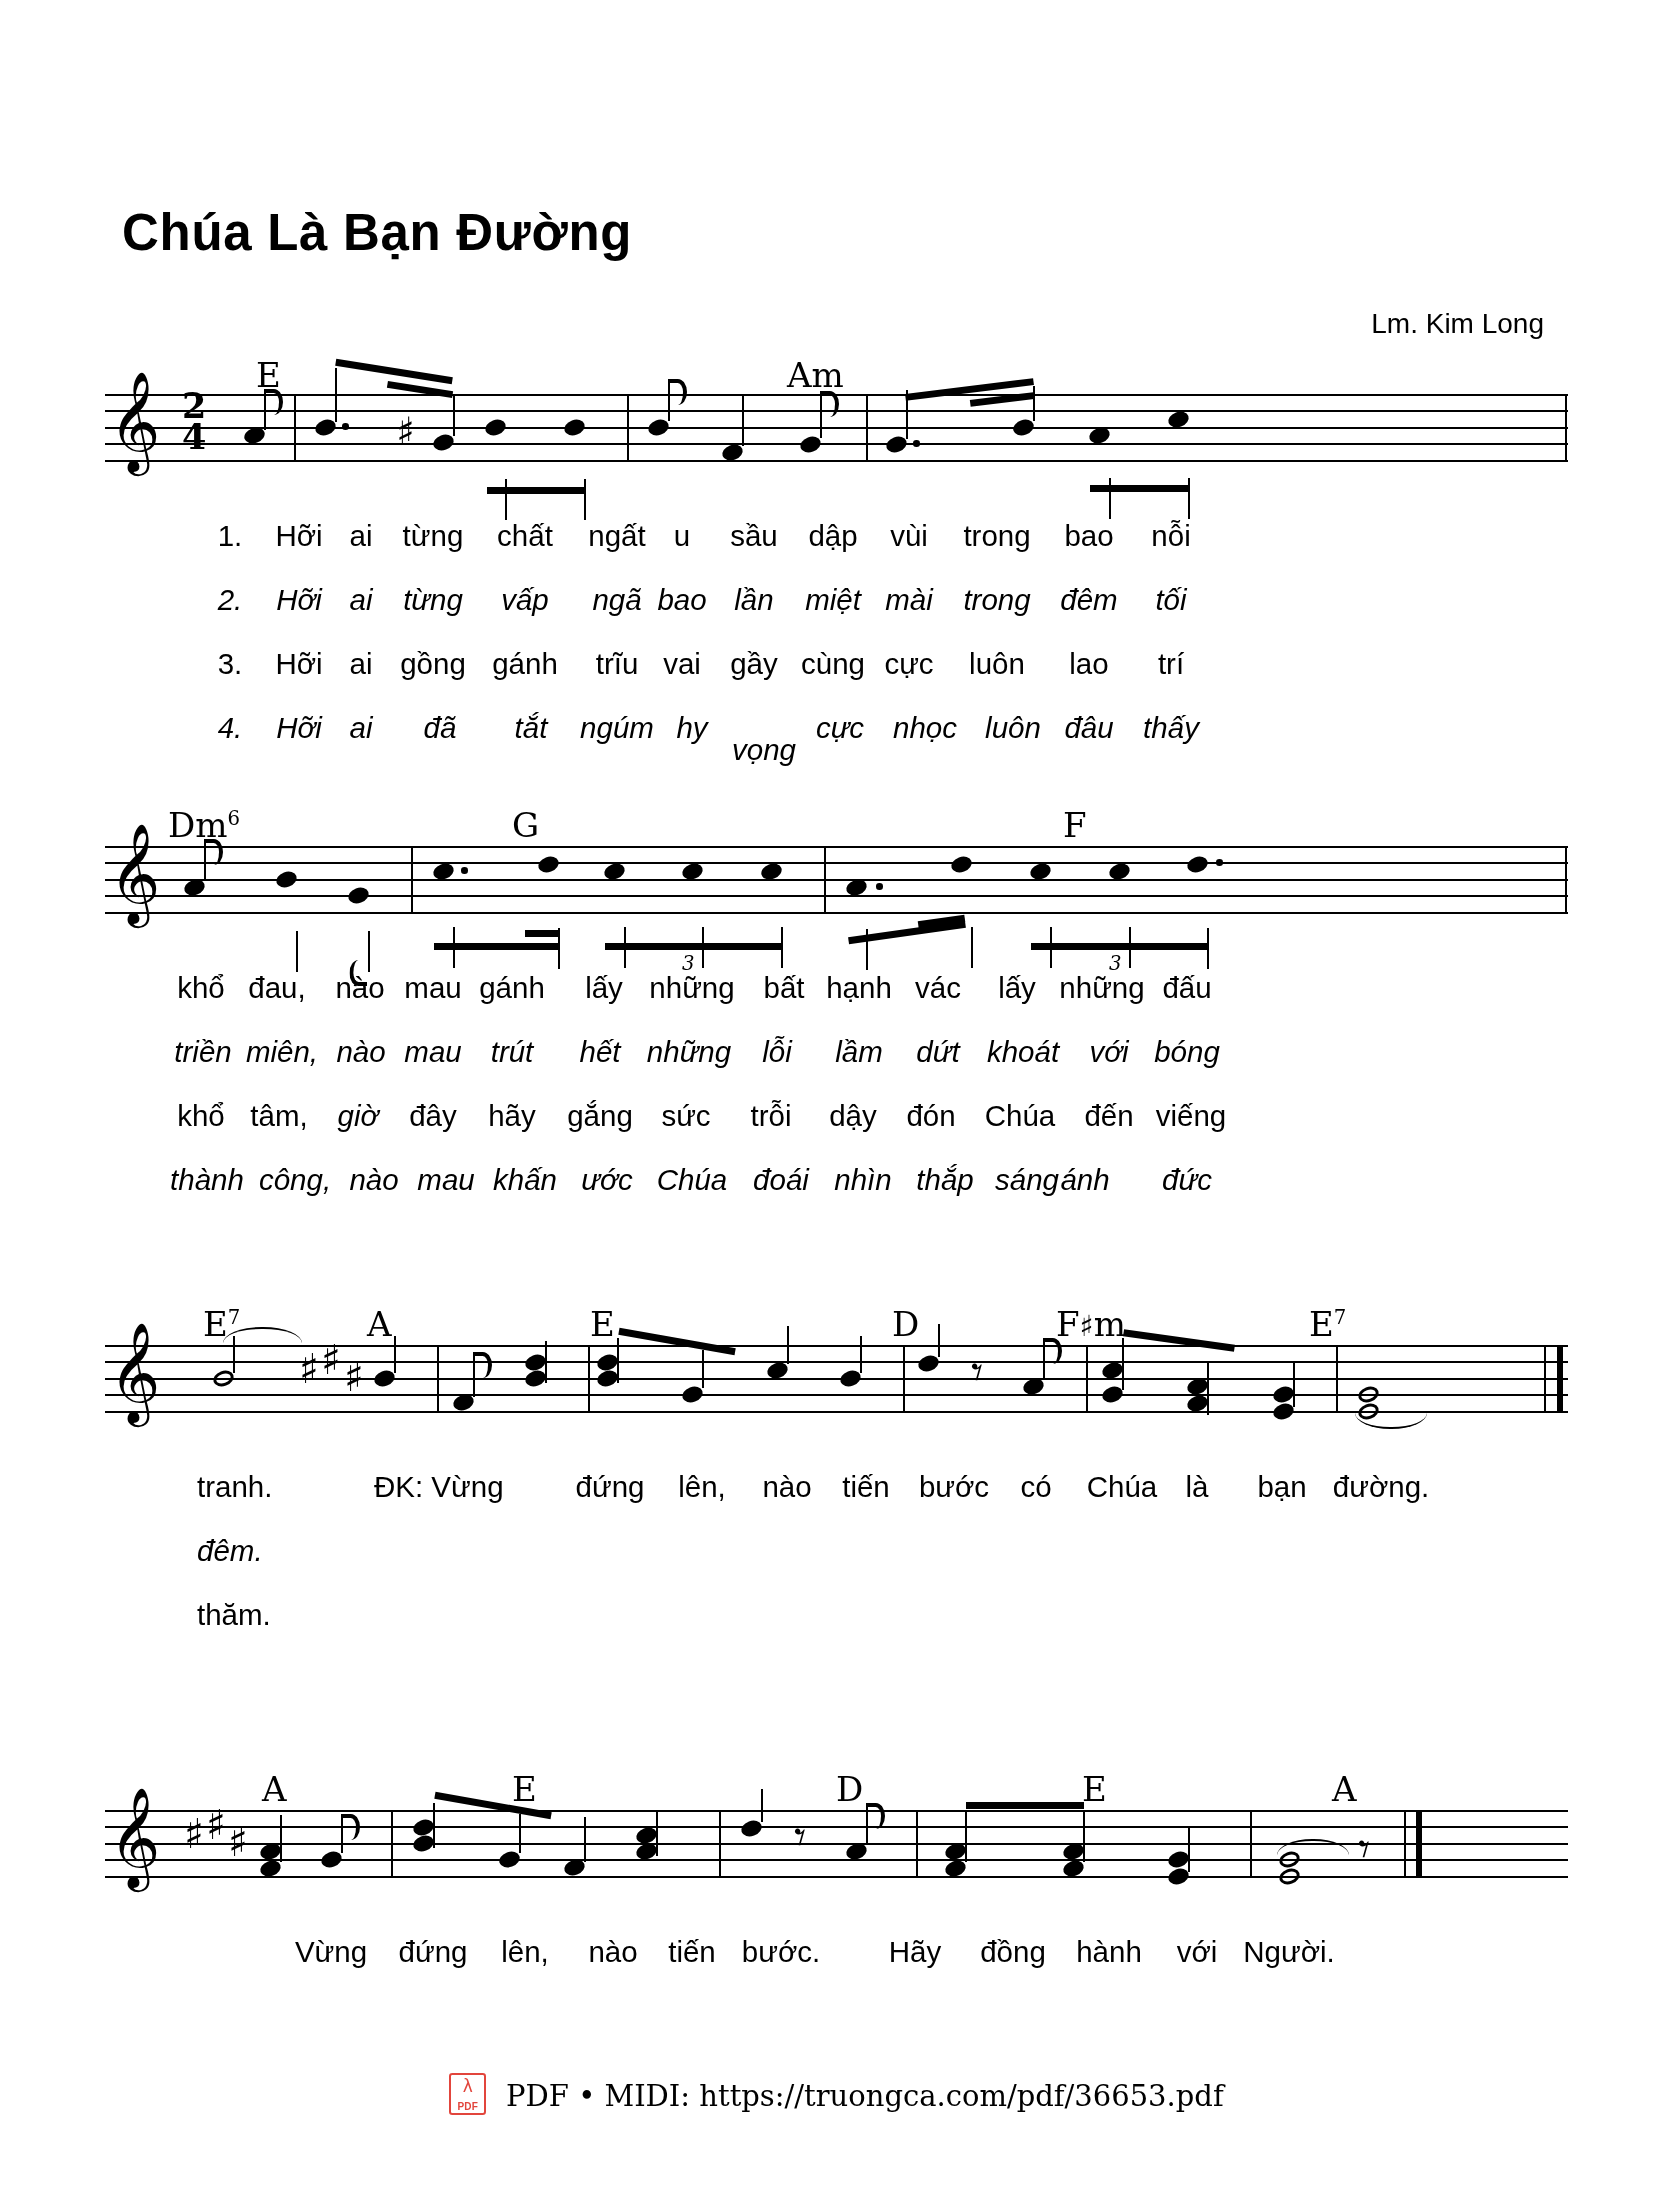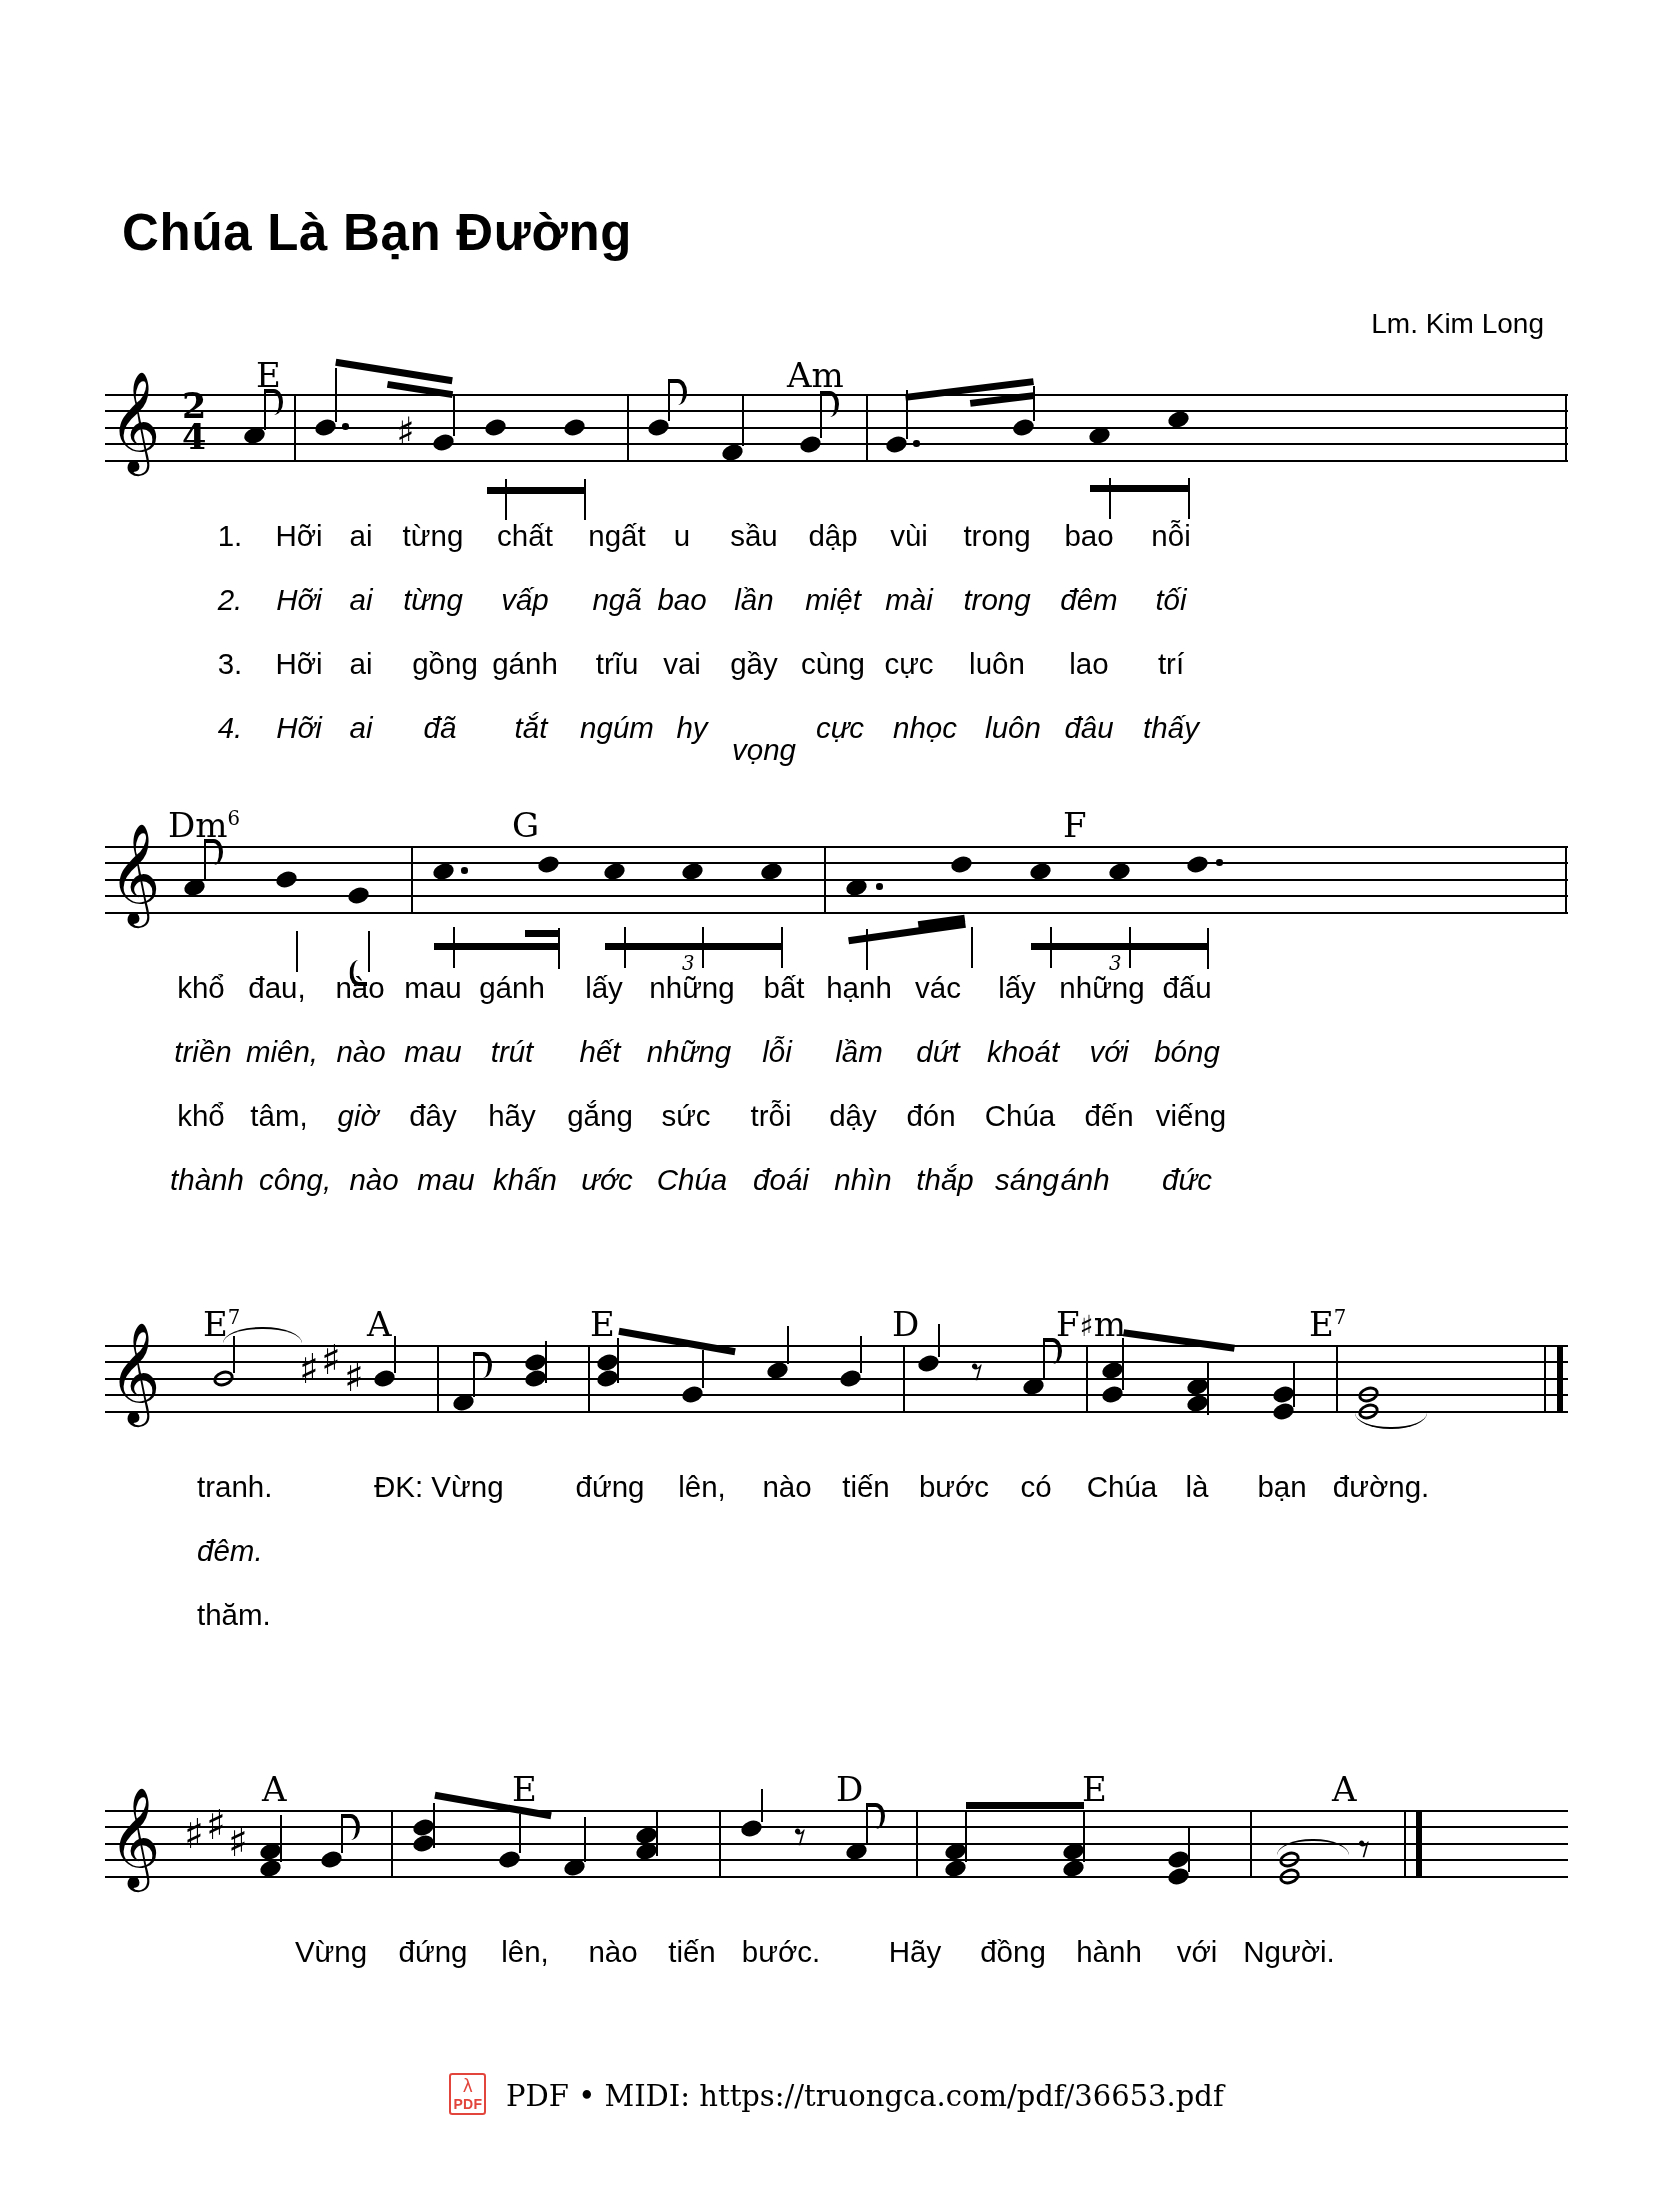--- a/index.html
+++ b/index.html
@@ -217,21 +217,21 @@
     position: relative;
     margin-right: 10.5px;
   }
   .pdf-badge .pdf-txt {
     position: absolute;
     bottom: 1.3px;
     left: 0;
     width: 100%;
     text-align: center;
     font-family: "Liberation Sans", sans-serif;
-    font-size: 14px;
+    font-size: 10px;
     font-weight: bold;
     color: #e2453c;
     letter-spacing: 0.3px;
   }
   .pdf-badge .pdf-mark {
     position: absolute;
     top: 3.3px;
     left: 50%;
     transform: translateX(-50%);
     font-size: 17px;
@@ -365,21 +365,21 @@
       <span class="lyric" style="left:804px;">mài</span>
       <span class="lyric" style="left:892px;">trong</span>
       <span class="lyric" style="left:984px;">đêm</span>
       <span class="lyric" style="left:1066px;">tối</span>
     </div>
 
     <div class="lyric-row" style="top:253px;">
       <span class="lyric" style="left:125px;">3.</span>
       <span class="lyric" style="left:194px;">Hỡi</span>
       <span class="lyric" style="left:256px;">ai</span>
-      <span class="lyric" style="left:340px;">gồng</span>
+      <span class="lyric" style="left:328px;">gồng</span>
       <span class="lyric" style="left:420px;">gánh</span>
       <span class="lyric" style="left:512px;">trĩu</span>
       <span class="lyric" style="left:577px;">vai</span>
       <span class="lyric" style="left:649px;">gầy</span>
       <span class="lyric" style="left:728px;">cùng</span>
       <span class="lyric" style="left:804px;">cực</span>
       <span class="lyric" style="left:892px;">luôn</span>
       <span class="lyric" style="left:984px;text-align:center;">lao</span>
       <span class="lyric" style="left:1066px;">trí</span>
     </div>

